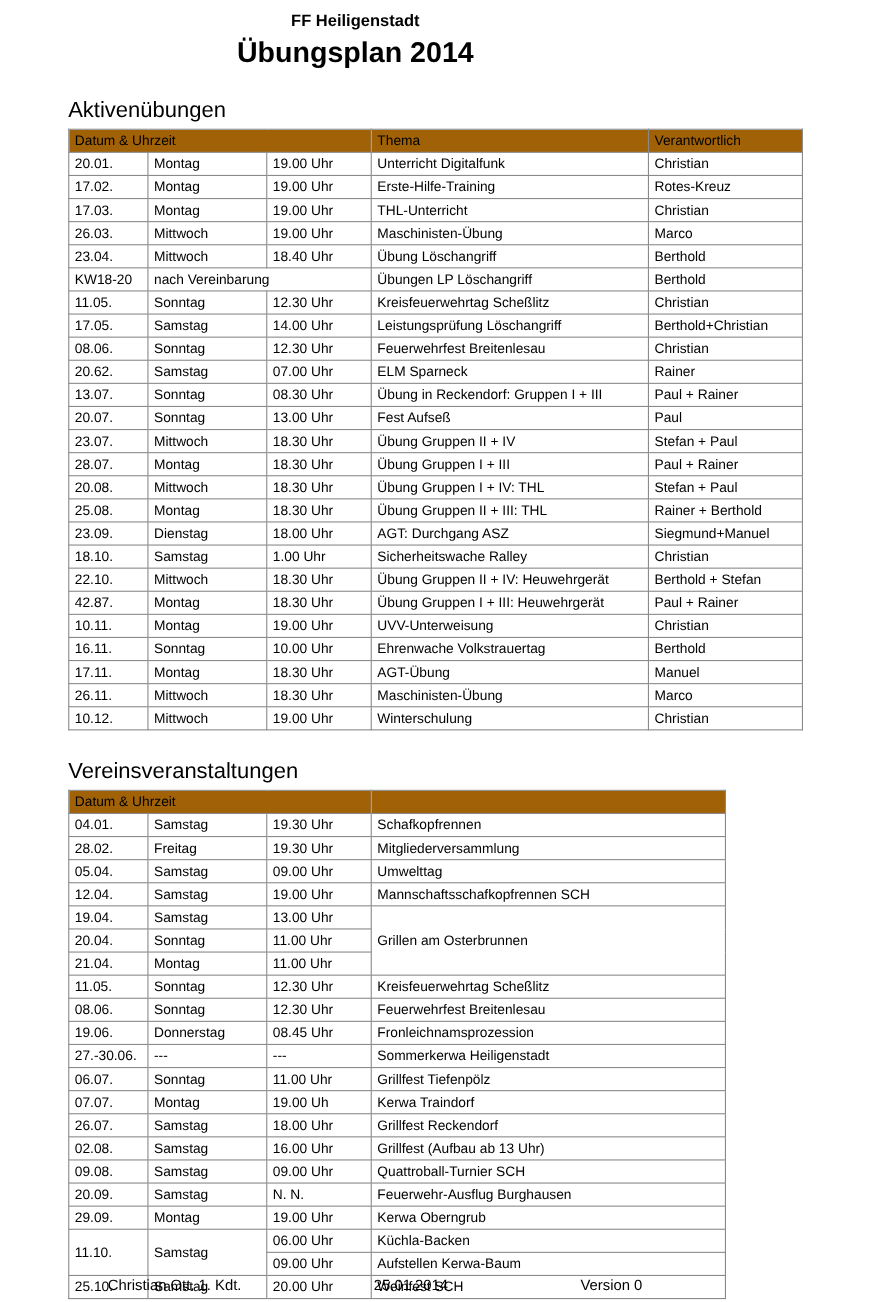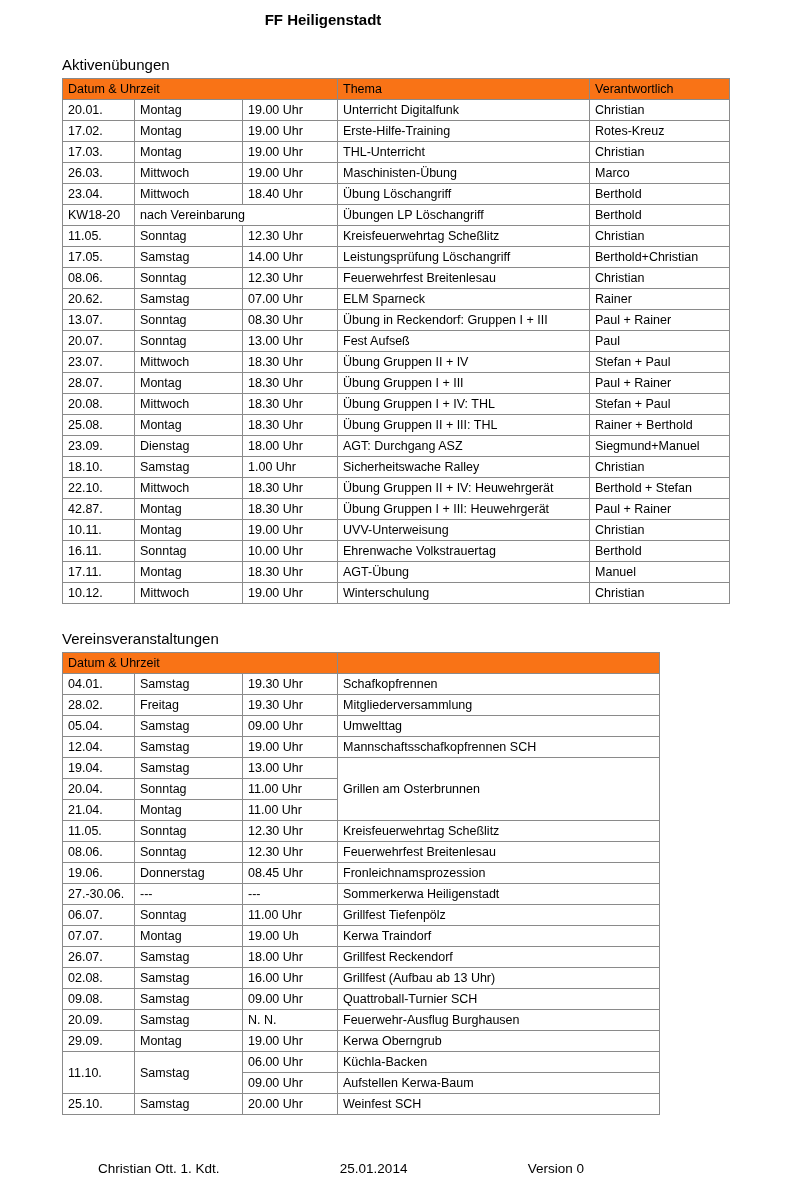--- a/index.html
+++ b/index.html
@@ -35,41 +35,41 @@
     font-size: 26px;
     font-weight: bold;
     line-height: 32px;
     margin-top: 1px;
   }
   .section {
     margin-left: 62px;
     margin-right: 62px;
   }
   .section-title {
-    font-size: 15px;
+    font-size: 20px;
     margin-top: 26px;
     margin-bottom: 5px;
   }
   table.sched {
     border-collapse: collapse;
     font-size: 12.5px;
     table-layout: fixed;
   }
   table.sched td, table.sched th {
     border: 1px solid #8a8a8a;
     padding: 1px 4px 1px 5px;
     height: 18px;
     vertical-align: middle;
     text-align: left;
     font-weight: normal;
     white-space: nowrap;
     overflow: hidden;
   }
   table.sched thead th {
-    background: #f97316;
+    background: #a16207;
   }
   .t1 { width: 667px; }
   .t1 col.c1 { width: 72px; }
   .t1 col.c2 { width: 108px; }
   .t1 col.c3 { width: 95px; }
   .t1 col.c4 { width: 252px; }
   .t1 col.c5 { width: 140px; }
 
   .t2 { width: 597px; }
   .t2 col.c1 { width: 72px; }
@@ -90,20 +90,21 @@
   }
   .footer div { white-space: nowrap; }
 </style>
 </head>
 <body>
 
 <div class="page">
 
   <div class="header">
     <div class="org">FF Heiligenstadt</div>
+    <div class="title">Übungsplan 2014</div>
   </div>
 
   <div class="section">
     <div class="section-title">Aktivenübungen</div>
     <table class="sched t1">
       <colgroup>
         <col class="c1">
           <col class="c2">
           <col class="c3">
           <col class="c4">
@@ -271,20 +272,27 @@
             <td>Berthold</td>
           </tr>
           <tr>
             <td>17.11.</td>
             <td>Montag</td>
             <td>18.30 Uhr</td>
             <td>AGT-Übung</td>
             <td>Manuel</td>
           </tr>
           <tr>
+            <td>26.11.</td>
+            <td>Mittwoch</td>
+            <td>18.30 Uhr</td>
+            <td>Maschinisten-Übung</td>
+            <td>Marco</td>
+          </tr>
+          <tr>
             <td>10.12.</td>
             <td>Mittwoch</td>
             <td>19.00 Uhr</td>
             <td>Winterschulung</td>
             <td>Christian</td>
           </tr>
         </tbody>
     </table>
   </div>
 

